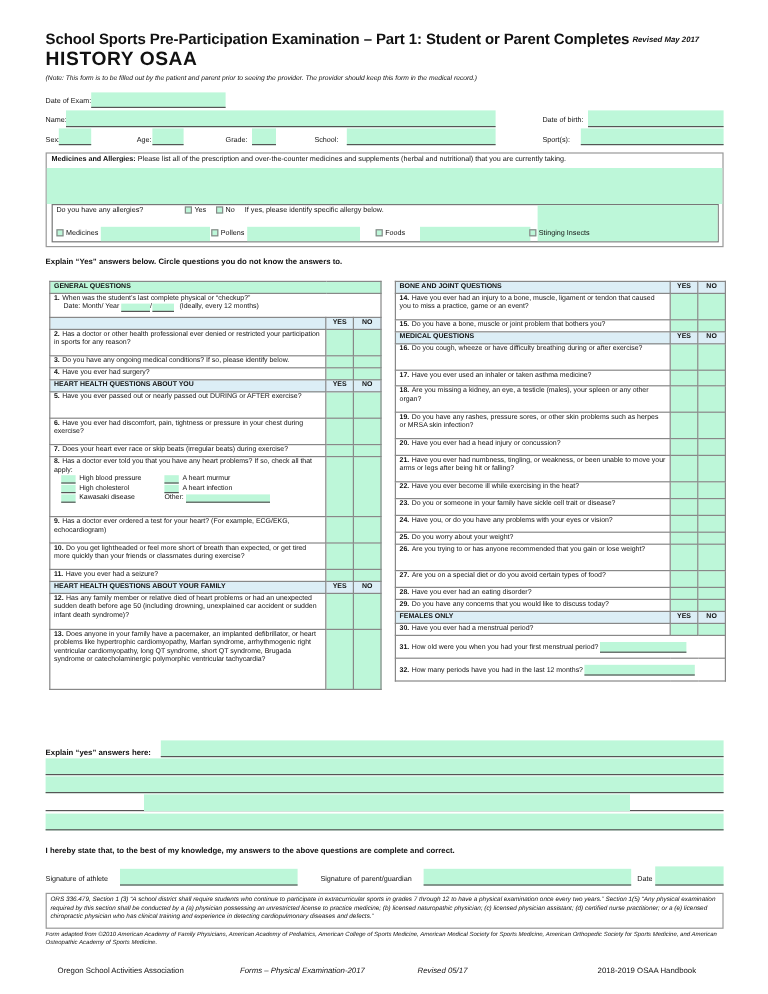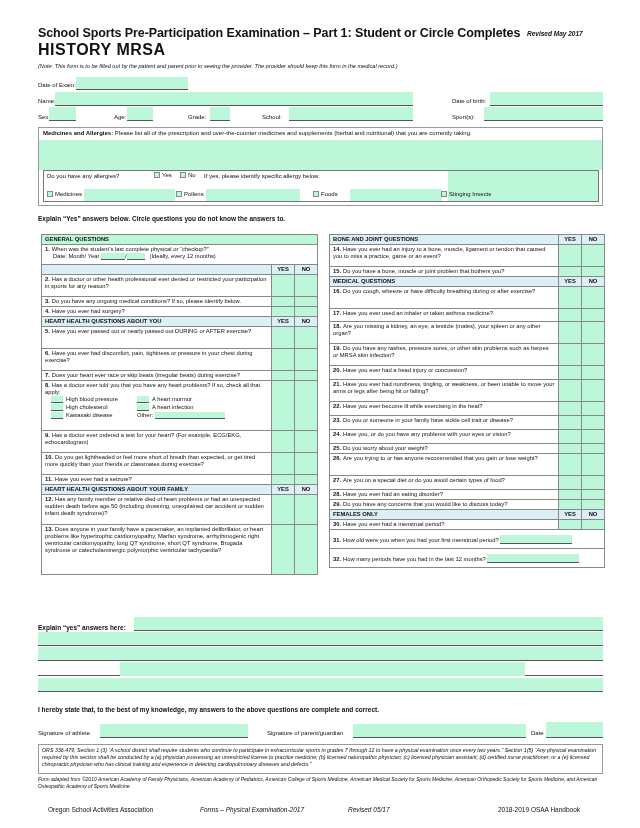--- a/index.html
+++ b/index.html
@@ -40,23 +40,23 @@
   .eline { position: absolute; height: 14px; background: #bdf7d9; border-bottom: 1px solid #555; }
 
   #statement { left: 38px; top: 706px; font-size: 6.5px; font-weight: bold; }
   #ors-box { left: 38px; top: 744px; width: 565px; height: 30px; border: 1px solid #999; font-size: 5.3px; font-style: italic; padding: 2px 3px; line-height: 7px; }
   #adapted { left: 38px; top: 776px; width: 565px; font-size: 5px; font-style: italic; line-height: 7px; }
   .footer { top: 806px; font-size: 6.5px; }
 </style>
 </head>
 <body>
 
-<div class="abs" id="title">School Sports Pre-Participation Examination – Part 1:  Student or Circle Completes</div>
+<div class="abs" id="title">School Sports Pre-Participation Examination – Part 1:  Student or Parent Completes</div>
 <div class="abs" id="revised">Revised May 2017</div>
-<div class="abs" id="subtitle">HISTORY  MRSA</div>
+<div class="abs" id="subtitle">HISTORY  OSAA</div>
 <div class="abs" id="note">(Note: This form is to be filled out by the patient and parent prior to seeing the provider.  The provider should keep this form in the medical record.)</div>
 
 <div class="abs lbl" style="left:38px;top:82px;">Date of Exam:</div>
 <div class="field fill uline" style="left:76px;top:77px;width:112px;height:13px;"></div>
 
 <div class="abs lbl" style="left:38px;top:98px;">Name:</div>
 <div class="field fill uline" style="left:55px;top:92px;width:358px;height:14px;"></div>
 <div class="abs lbl" style="left:452px;top:98px;">Date of birth:</div>
 <div class="field fill uline" style="left:490px;top:92px;width:113px;height:14px;"></div>
 

